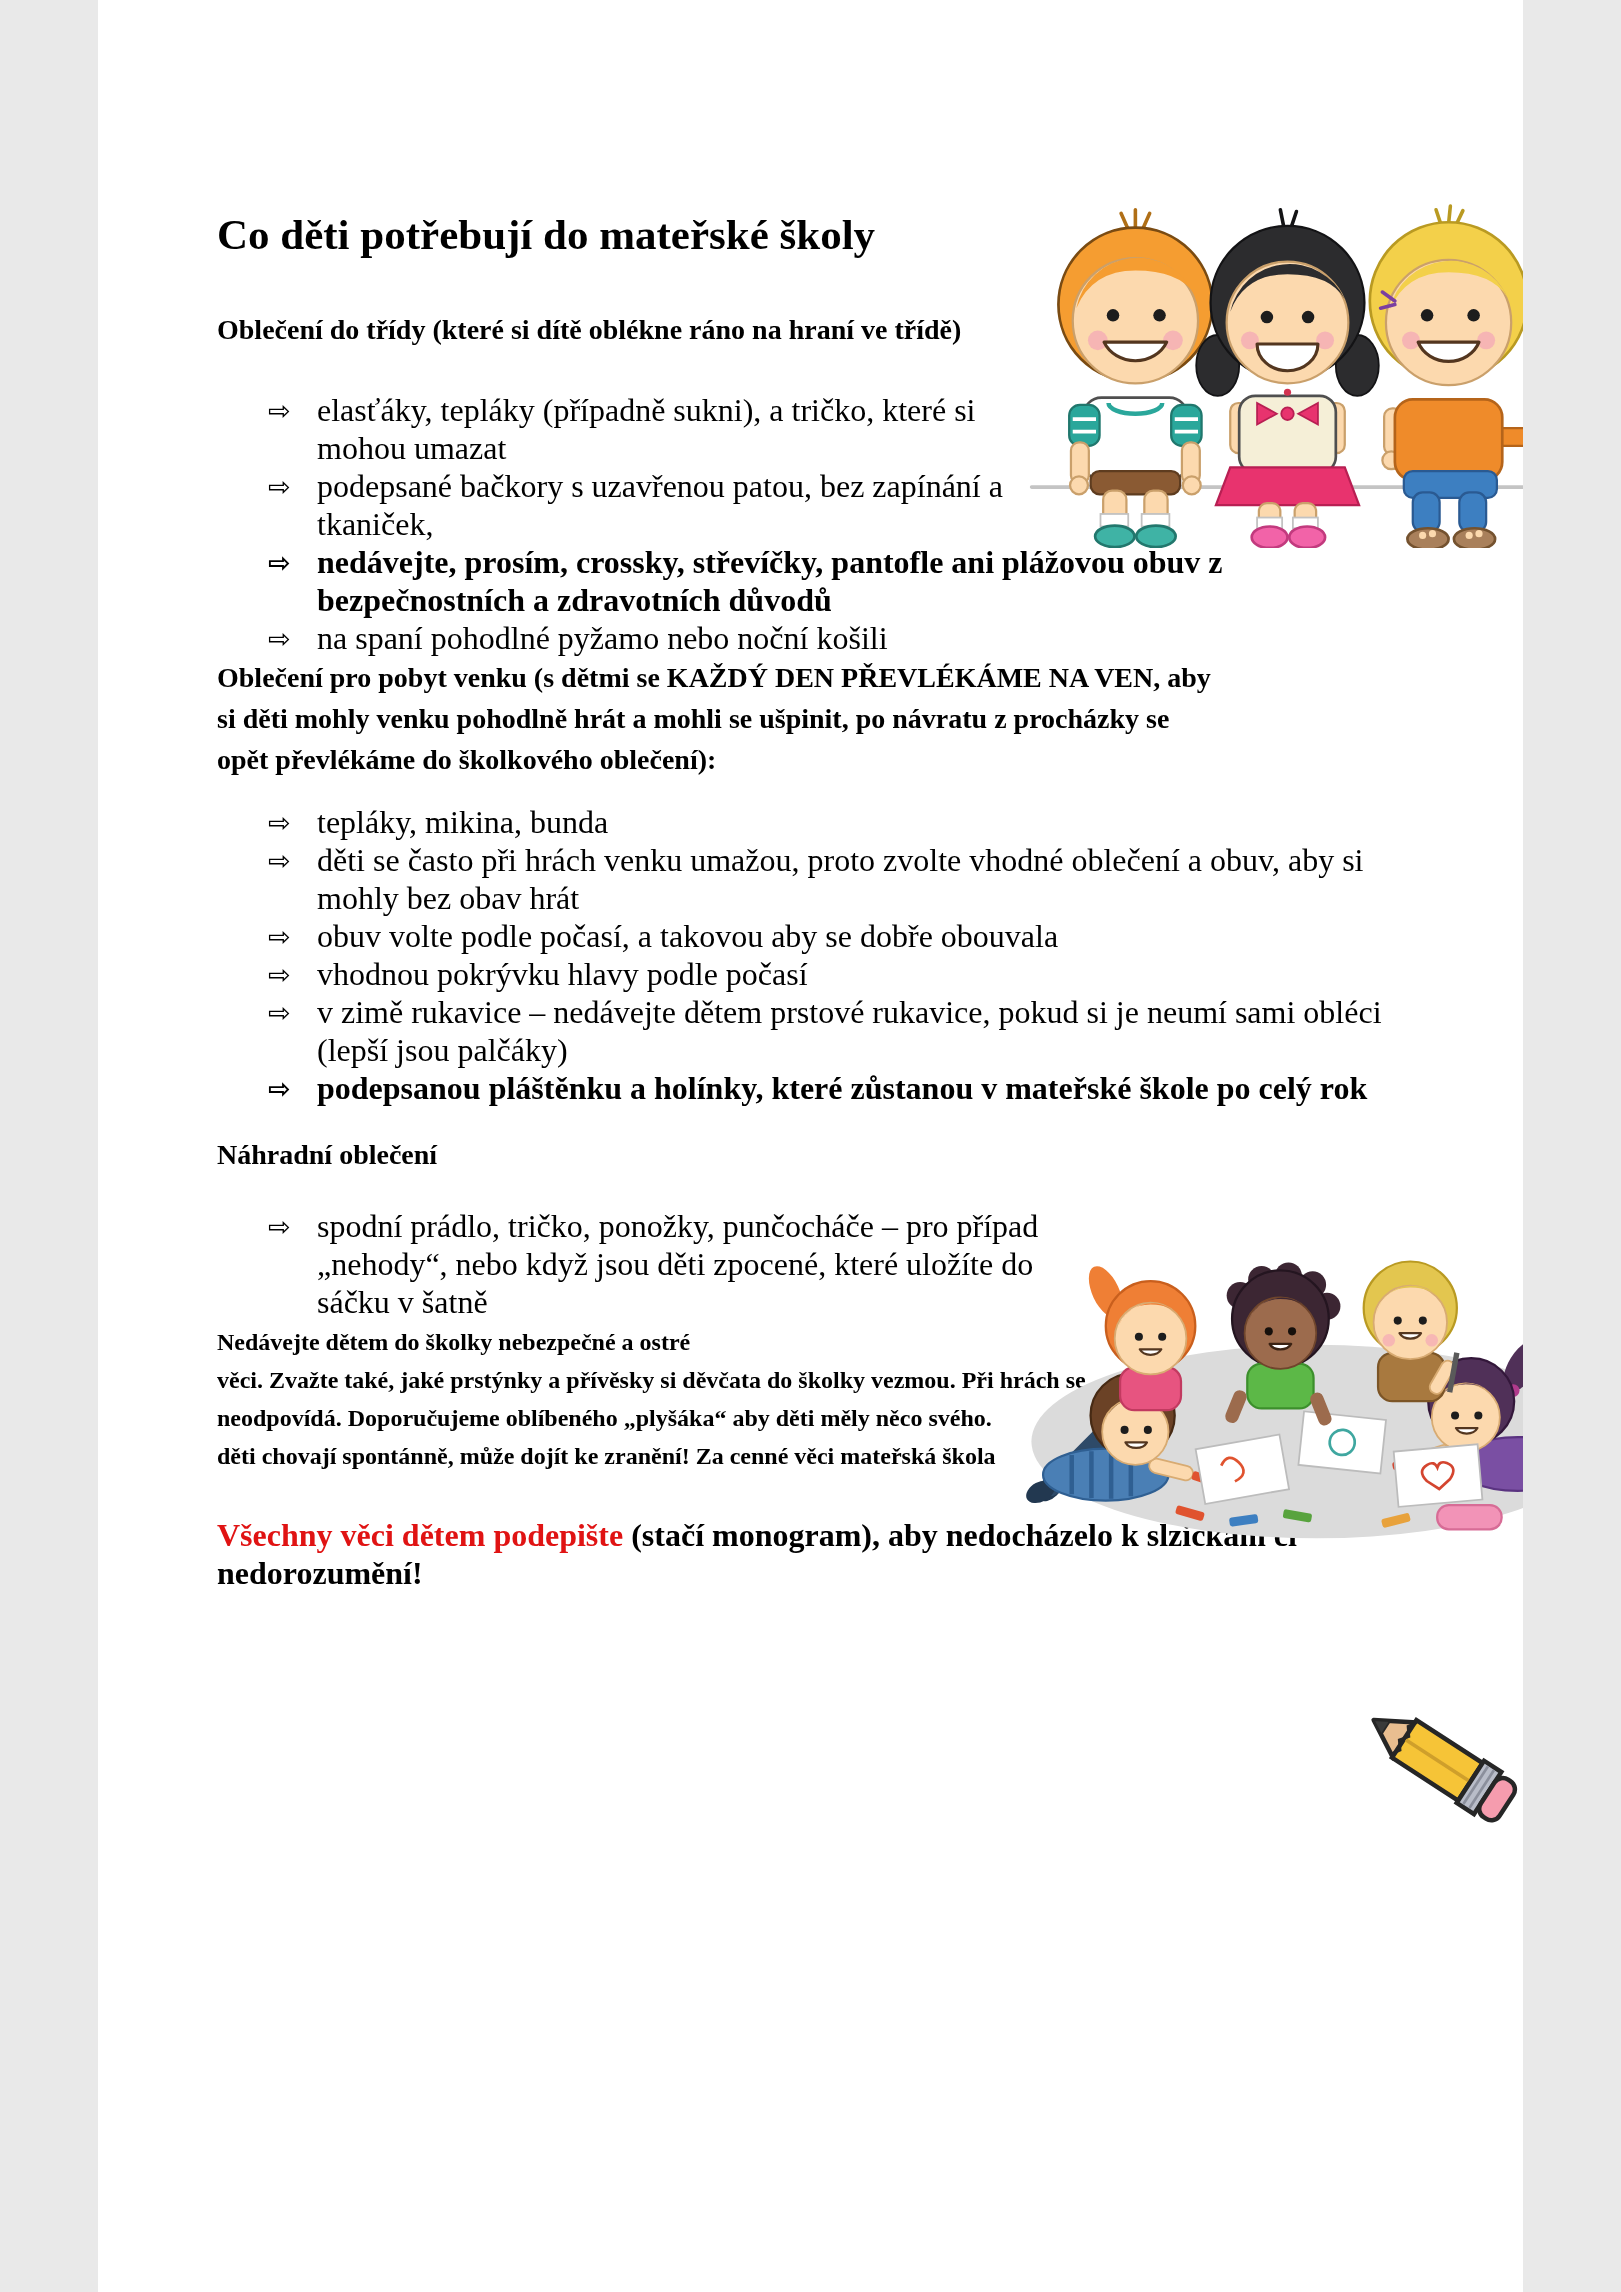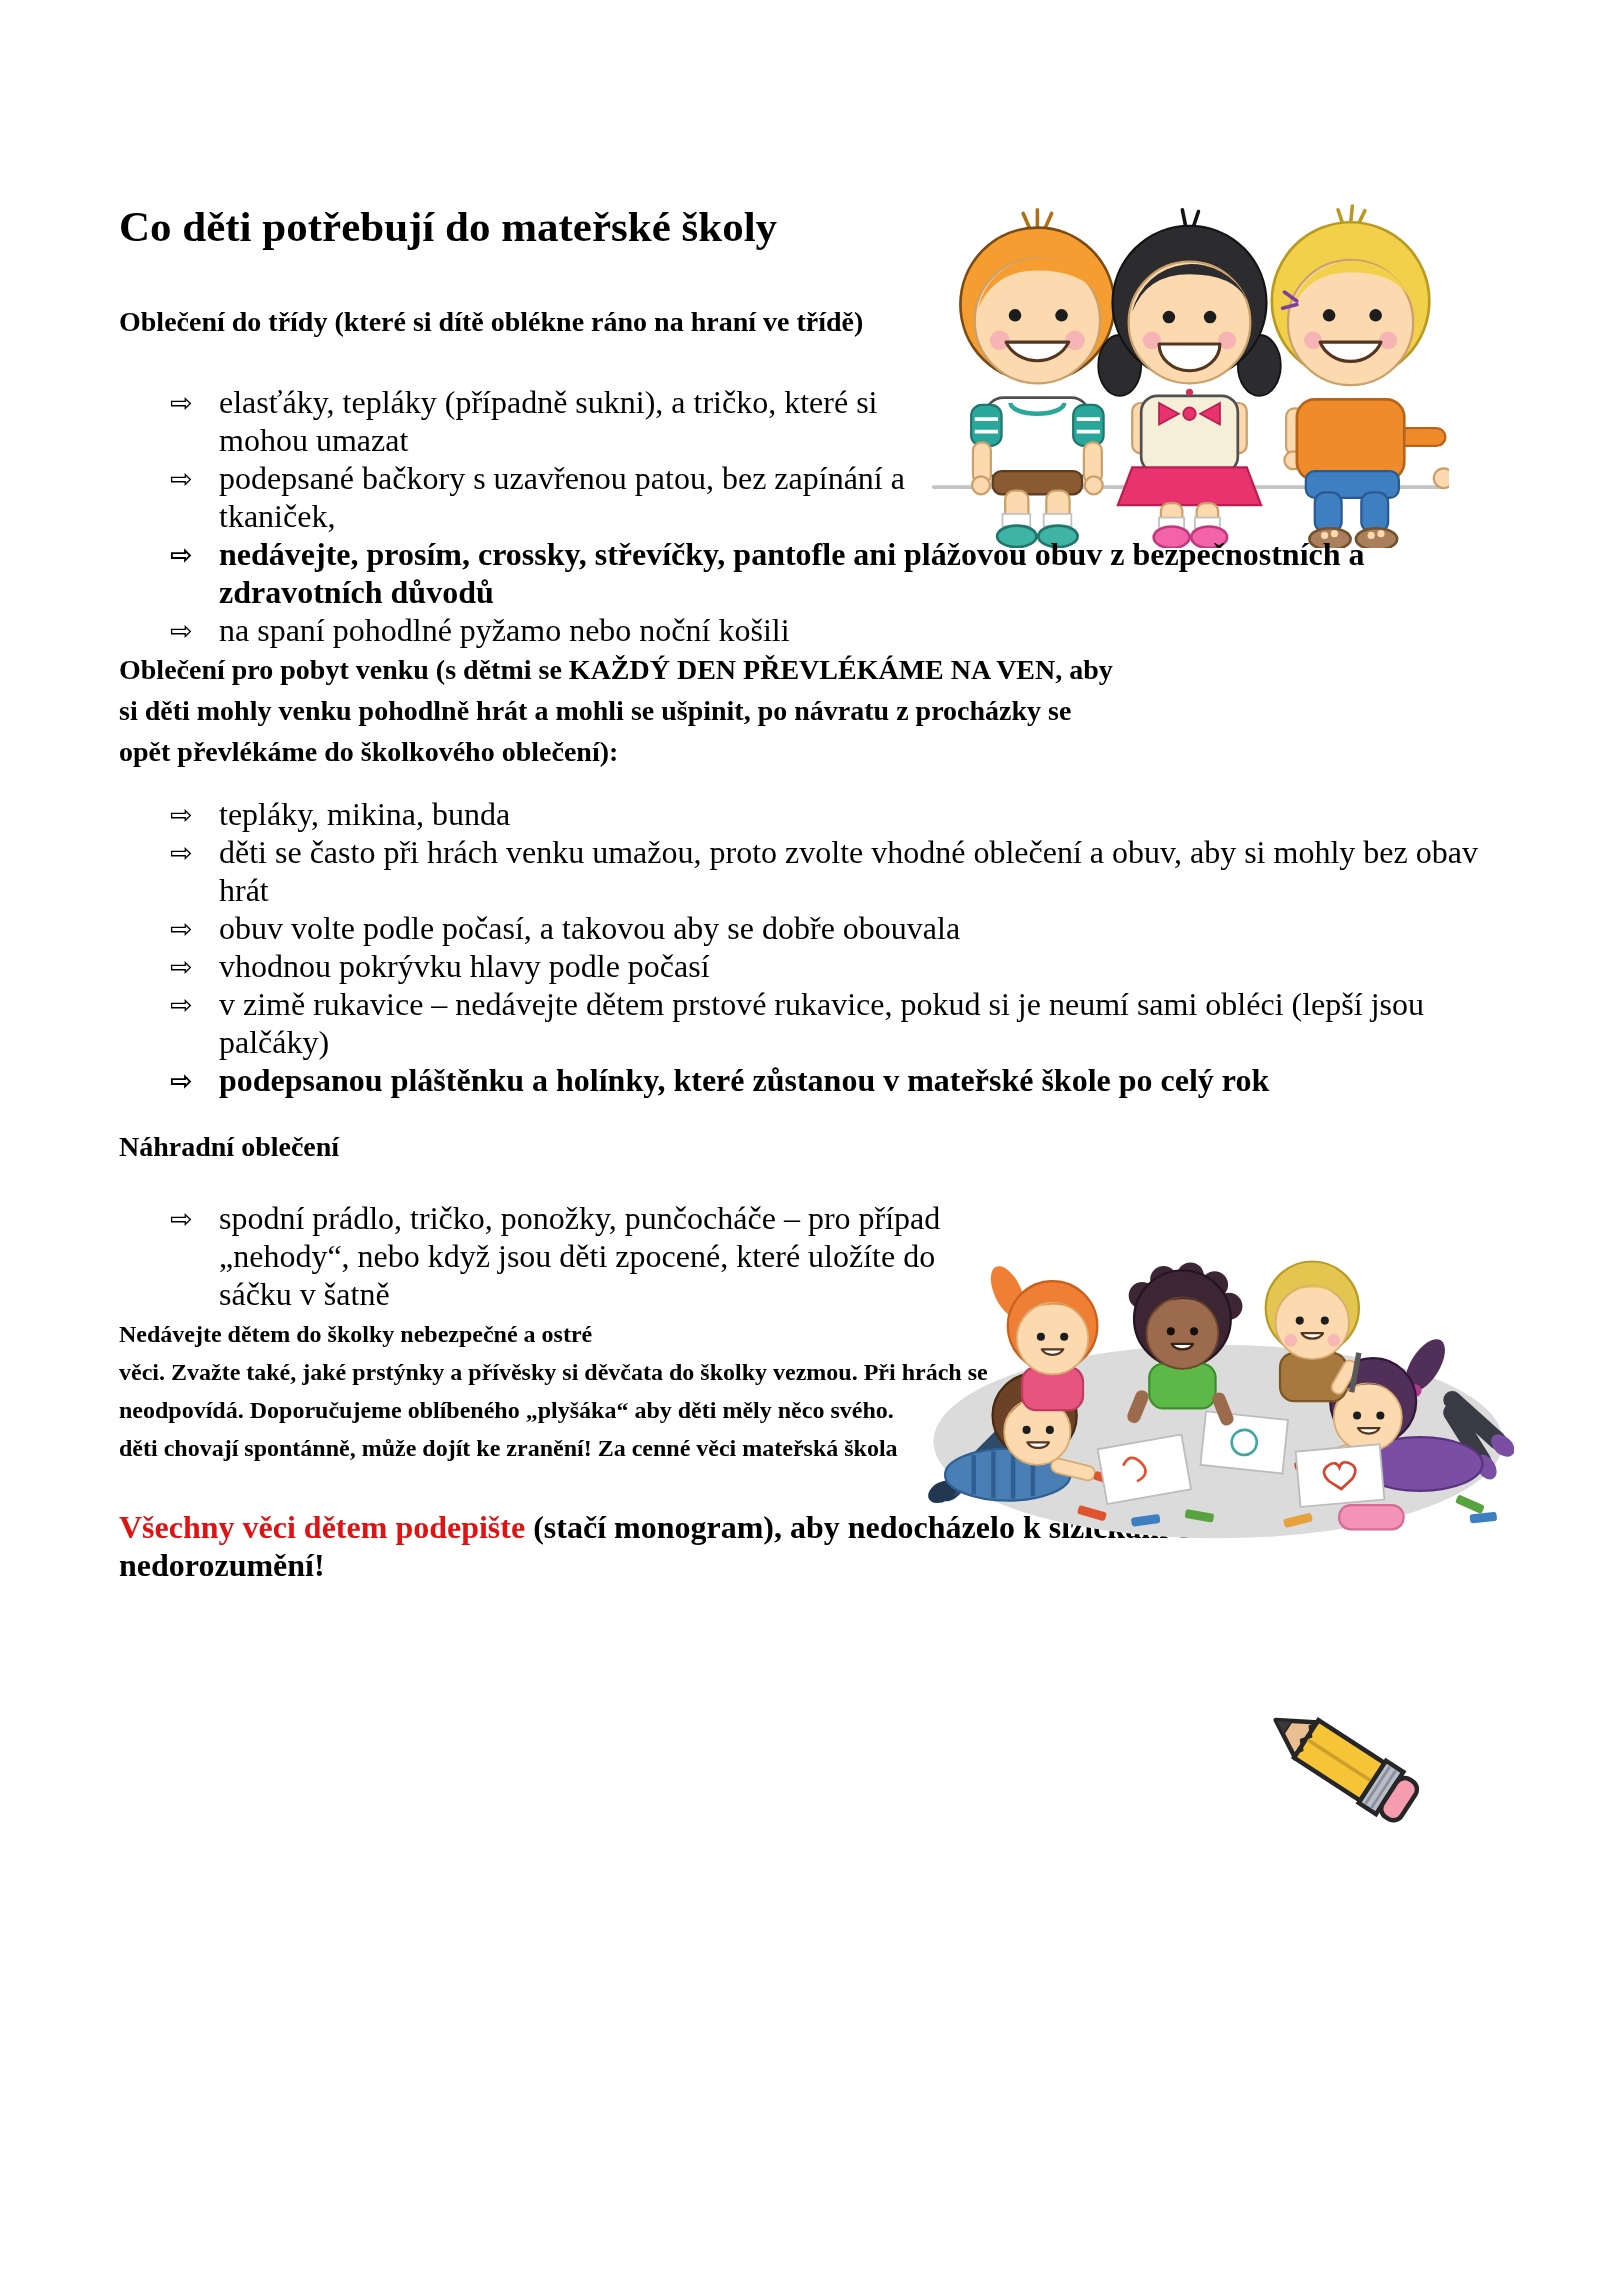--- a/index.html
+++ b/index.html
@@ -1,24 +1,24 @@
 <!DOCTYPE html>
 <html style="font-size:14.3px"><head>
 <meta charset="utf-8">
 <style>
   html,body { margin:0; padding:0; background:#e9e9e9; }
   .page {
     position:relative;
-    width:1621px; height:2293px;
+    width:1425px; height:2293px;
     margin:0 auto;
     background:#ffffff;
     font-family:"Liberation Serif","DejaVu Serif",serif;
     color:#000;
     box-sizing:border-box;
-    padding:8px 99px 0 119px;
+    padding:16px 99px 0 119px;
     overflow:hidden;
   }
   .title {
     margin:193px 0 0 0;
     font-size:43px; line-height:52px; font-weight:bold;
     max-width:761px;
   }
   .sec-heading {
     font-size:28px; line-height:41px; font-weight:bold;
     margin:0;

